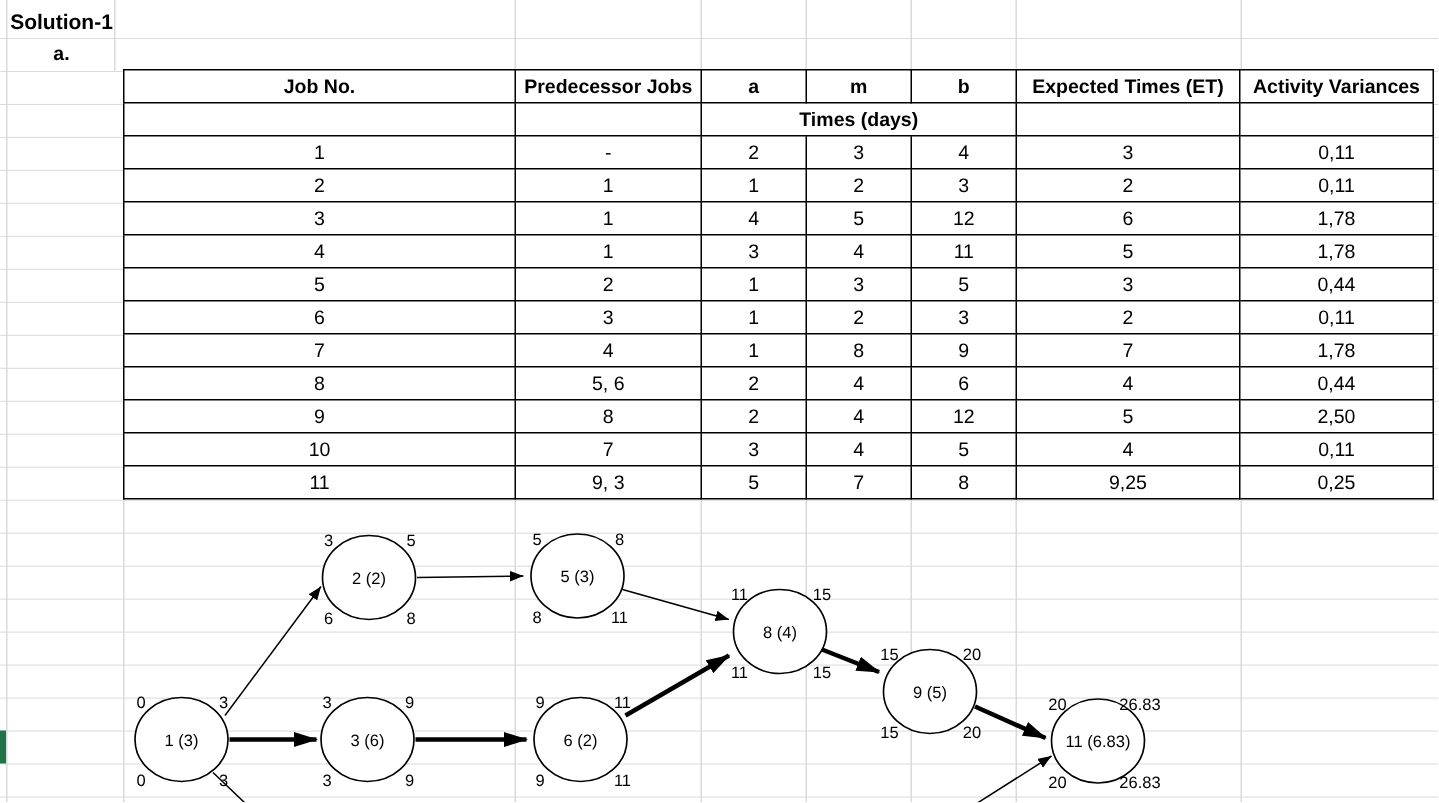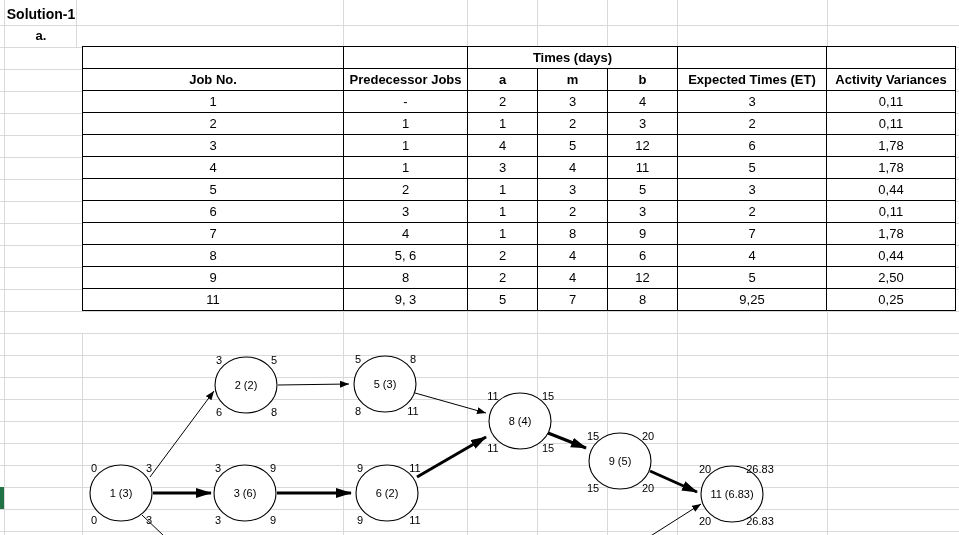--- a/index.html
+++ b/index.html
@@ -55,35 +55,35 @@
       <col style="width:261px">
         <col style="width:124px">
         <col style="width:70px">
       <col style="width:70px">
         <col style="width:70px">
         <col style="width:149px">
         <col style="width:129px">
     </colgroup>
     <thead>
       <tr>
-        <th></th>
-        <th></th>
-        <th colspan="3">Times (days)</th>
-        <th></th>
-        <th></th>
-      </tr>
-      <tr>
         <th>Job No.</th>
         <th>Predecessor Jobs</th>
         <th>a</th>
         <th>m</th>
         <th>b</th>
         <th>Expected Times (ET)</th>
         <th>Activity Variances</th>
       </tr>
+      <tr>
+        <th></th>
+        <th></th>
+        <th colspan="3">Times (days)</th>
+        <th></th>
+        <th></th>
+      </tr>
     </thead>
     <tbody id="rows">
         <tr>
           <td>1</td>
           <td>-</td>
           <td>2</td>
           <td>3</td>
           <td>4</td>
           <td>3</td>
           <td>0,11</td>
@@ -152,20 +152,29 @@
           <td>0,44</td>
         </tr>
         <tr>
           <td>9</td>
           <td>8</td>
           <td>2</td>
           <td>4</td>
           <td>12</td>
           <td>5</td>
           <td>2,50</td>
+        </tr>
+        <tr>
+          <td>10</td>
+          <td>7</td>
+          <td>3</td>
+          <td>4</td>
+          <td>5</td>
+          <td>4</td>
+          <td>0,11</td>
         </tr>
         <tr>
           <td>11</td>
           <td>9, 3</td>
           <td>5</td>
           <td>7</td>
           <td>8</td>
           <td>9,25</td>
           <td>0,25</td>
         </tr>

